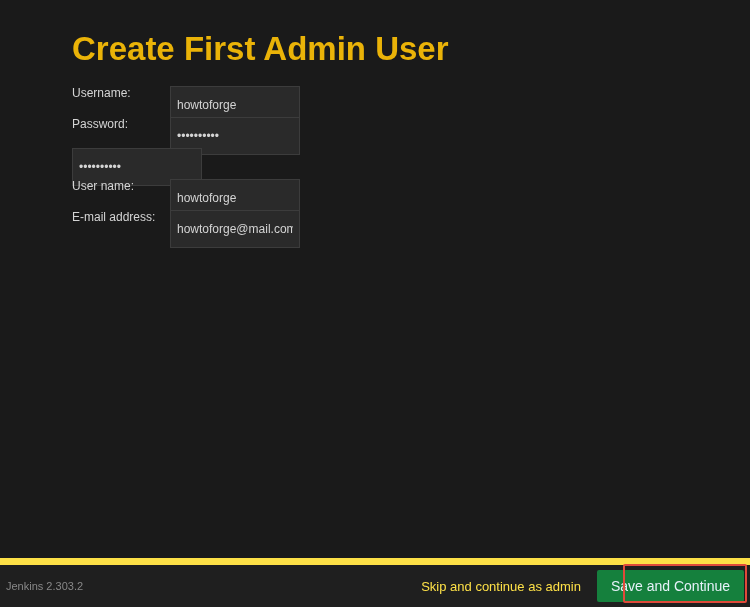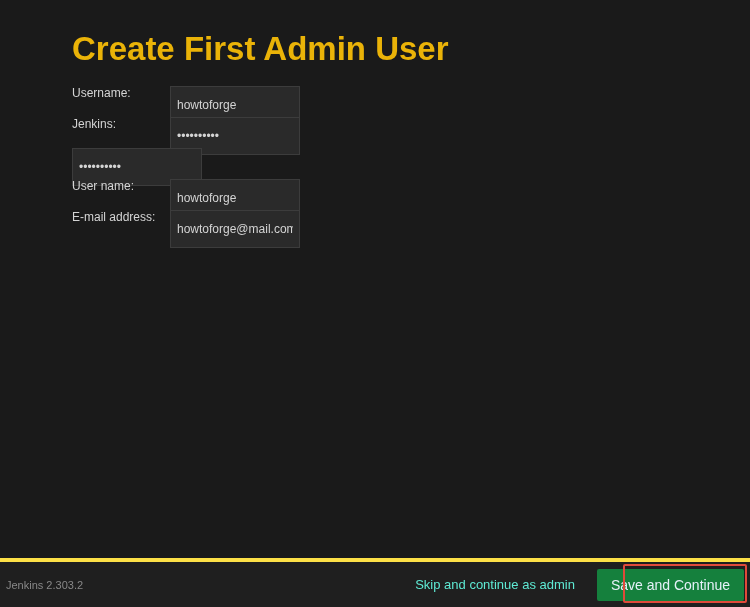--- a/index.html
+++ b/index.html
@@ -48,35 +48,35 @@
       padding: 18px 6px;
       font-family: inherit;
     }
     .footer {
       position: absolute;
       bottom: 0;
       left: 0;
       right: 0;
       height: 49px;
       background-color: #1f1f1f;
-      border-top: 4px solid #fde047;
+      border-top: 7px solid #fde047;
       display: flex;
       align-items: center;
       padding: 0 6px;
     }
     .version-text {
       font-size: 11px;
       color: #888;
       margin-right: auto;
     }
     .skip-link {
-      color: #5eead4;
+      color: #fde047;
       font-size: 13px;
       text-decoration: none;
-      margin-right: 22px;
+      margin-right: 16px;
       cursor: pointer;
     }
     .save-btn {
       background-color: #15803d;
       color: #e6f1f9;
       border: none;
       font-size: 14px;
       padding: 8px 14px;
       cursor: pointer;
       border-radius: 2px;
@@ -98,21 +98,21 @@
 
 <div class="main-content">
   <h1 class="page-title">Create First Admin User</h1>
 
   <div class="form-row">
     <label class="form-label">Username:</label>
     <input type="text" class="form-input" value="howtoforge" style="">
   </div>
 
   <div class="form-row">
-    <label class="form-label">Jenkins:</label>
+    <label class="form-label">Password:</label>
     <input type="text" class="form-input" value="••••••••••" style="">
   </div>
 
   <div class="form-row">
     <input type="text" class="form-input" value="••••••••••" style="">
   </div>
 
   <div class="form-row">
     <label class="form-label">User name:</label>
     <input type="text" class="form-input" value="howtoforge" style="">

